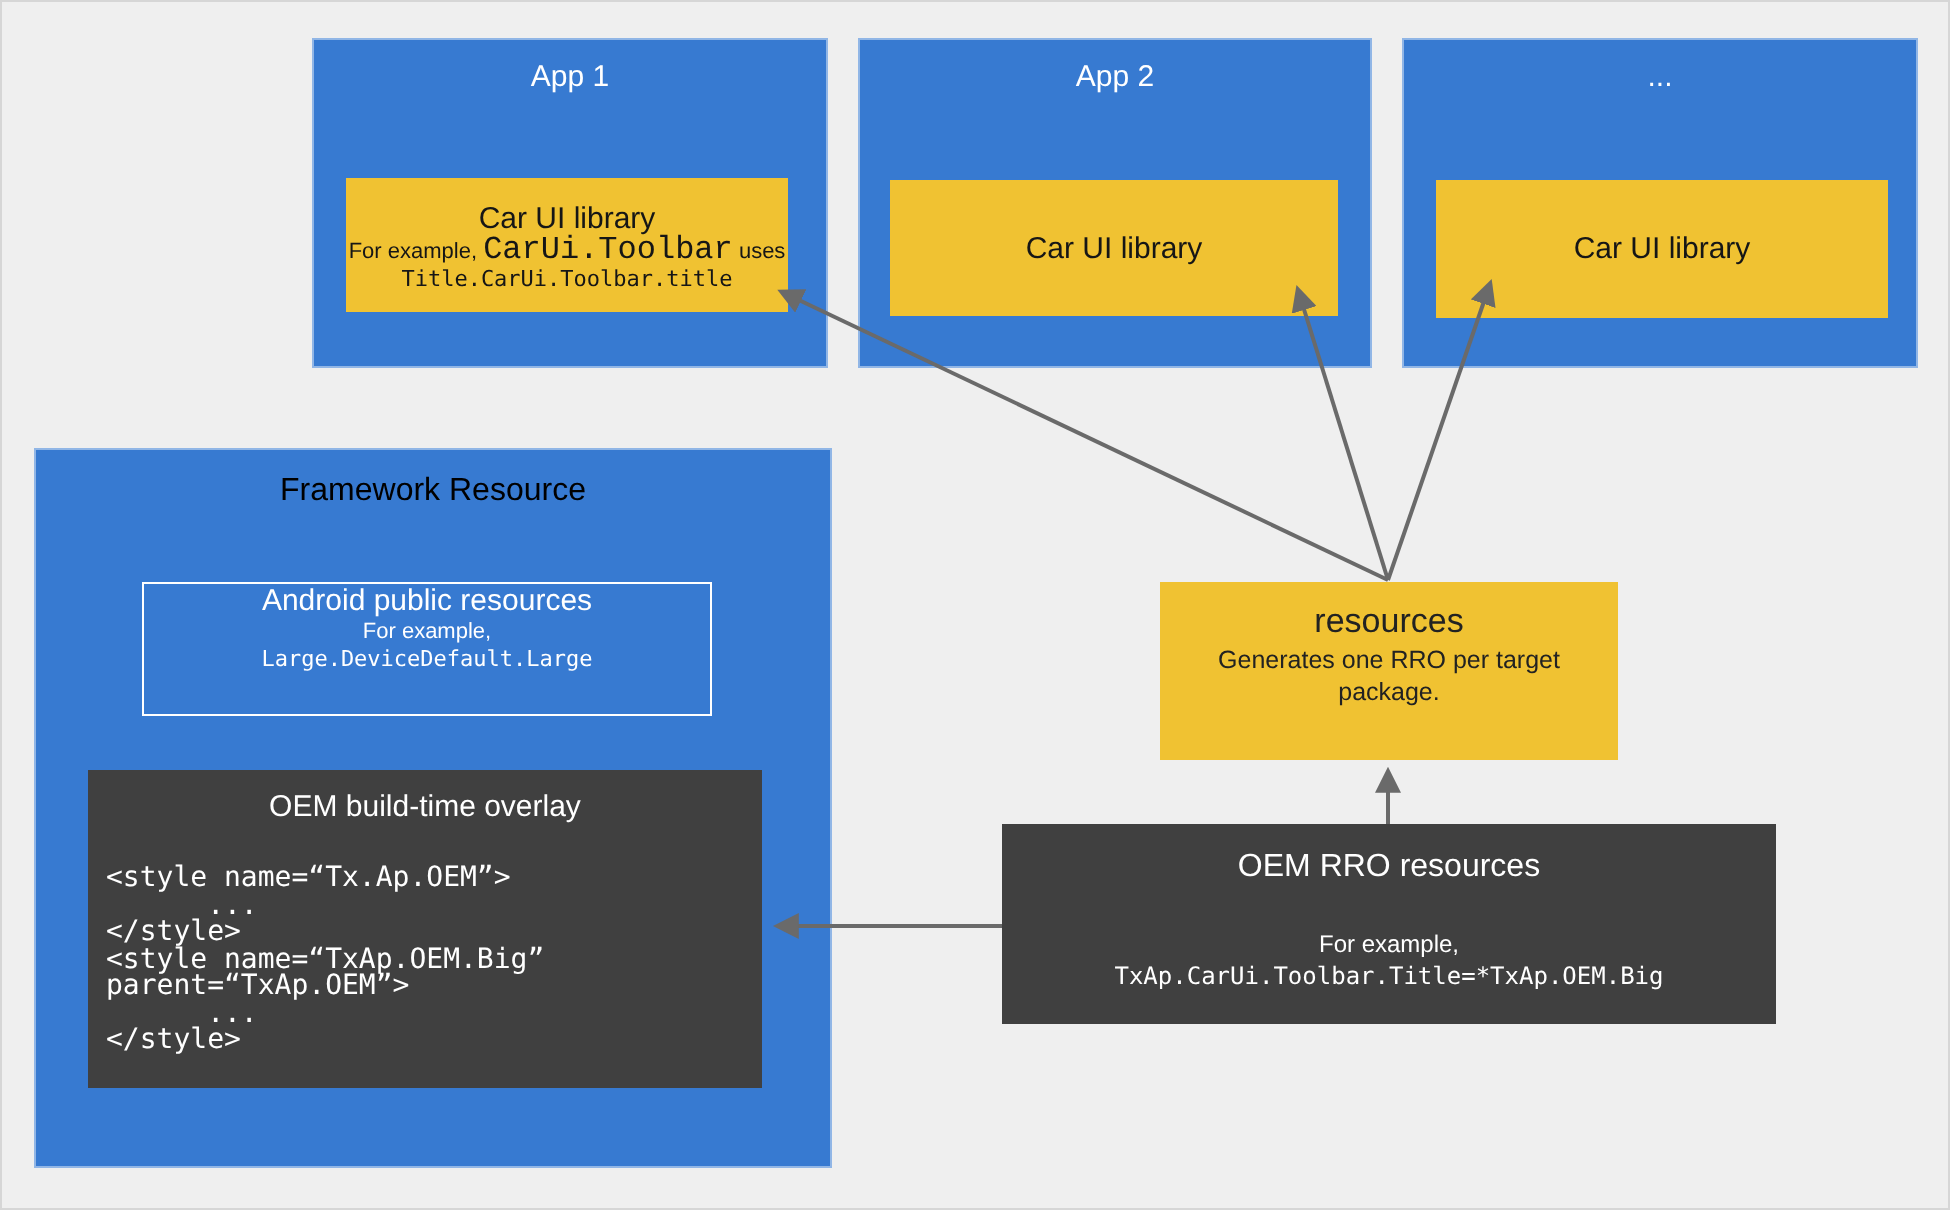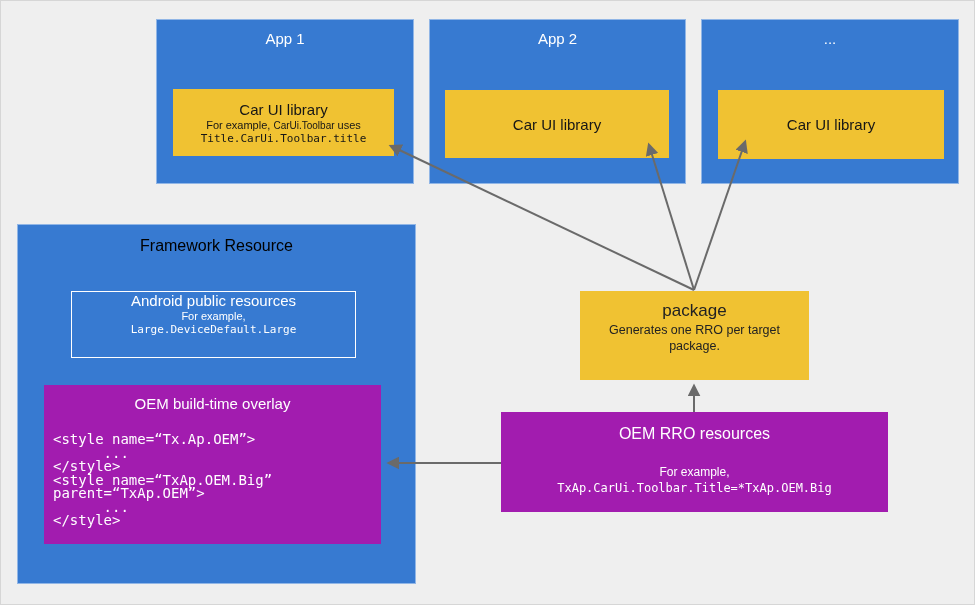--- a/index.html
+++ b/index.html
@@ -4,28 +4,28 @@
 <style>
   html,body{margin:0;padding:0;background:#e8e8e8;}
   .canvas{
     position:relative;width:973px;height:603px;background:#efefef;
     border:1px solid #d6d6d6;overflow:hidden;
     font-family:"Liberation Sans", sans-serif;
   }
   .box{position:absolute;box-sizing:border-box;}
   .blue{background:#377ad1;border:1px solid rgba(255,255,255,0.45);}
   .yellow{background:#f0c232;}
-  .green{background:#a21caf;}
+  .green{background:#404040;}
   .app-title{text-align:center;padding-top:10px;font-size:15px;color:#ffffff;}
   .fw-title{text-align:center;padding-top:12px;font-size:16px;color:#000000;}
   .lib{display:flex;flex-direction:column;align-items:center;justify-content:center;text-align:center;color:#161616;}
   .lib-title{font-size:15px;line-height:19px;}
   .lib-sub{font-size:11px;line-height:13px;}
   .mono{font-family:"DejaVu Sans Mono", monospace;}
-  .code-inline{font-family:Liberation Sans, sans-serif;font-size:10px;}
+  .code-inline{font-family:Liberation Mono, monospace;font-size:16px;}
   .pub{display:flex;flex-direction:column;align-items:center;
        text-align:center;color:#ffffff;background:#377ad1;border:1.5px solid #ffffff;}
   .pub-title{font-size:15px;line-height:18px;}
   .pub-sub{font-size:11px;line-height:13px;}
   .pub-code{font-size:11px;line-height:14px;}
   .ov-title{text-align:center;font-size:15px;color:#ffffff;padding-top:10px;}
   .ov-code{position:absolute;left:9px;top:48px;color:#ffffff;font-size:14px;line-height:13.5px;}
   .ov-code div{white-space:pre;}
   .mk{ text-align:center;color:#222222;}
   .mk-title{font-size:17px;padding-top:9px;line-height:21px;}
@@ -81,21 +81,21 @@
         <div>&lt;/style&gt;</div>
         <div>&lt;style name=“TxAp.OEM.Big”</div>
         <div>parent=“TxAp.OEM”&gt;</div>
         <div>      ...</div>
         <div>&lt;/style&gt;</div>
       </div>
     </div>
   </div>
 
   <div class="box yellow mk" style="left:579px;top:290px;width:229px;height:89px;">
-    <div class="mk-title">package</div>
+    <div class="mk-title">resources</div>
     <div class="mk-sub">Generates one RRO per target package.</div>
   </div>
 
   <div class="box green rro" style="left:500px;top:411px;width:387px;height:100px;">
     <div class="rro-title">OEM RRO resources</div>
     <div class="rro-sub">For example,</div>
     <div class="rro-code mono">TxAp.CarUi.Toolbar.Title=*TxAp.OEM.Big</div>
   </div>
 
   <svg class="arrows" viewBox="0 0 973 603">

